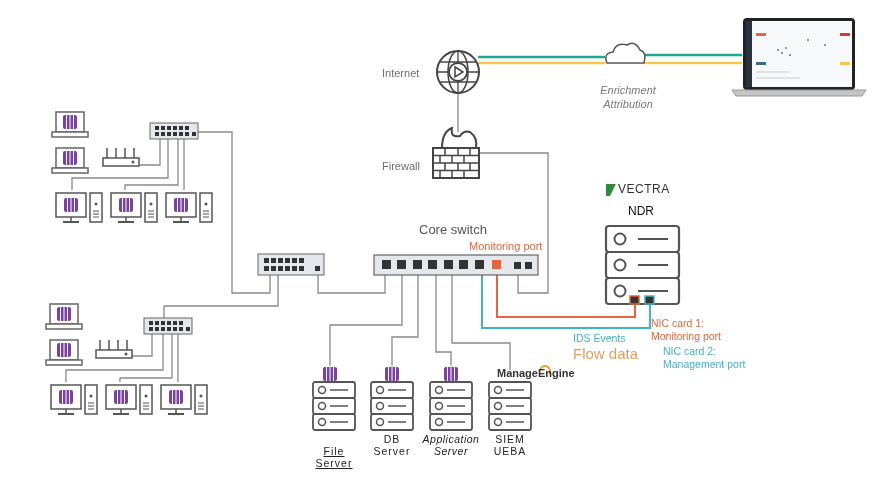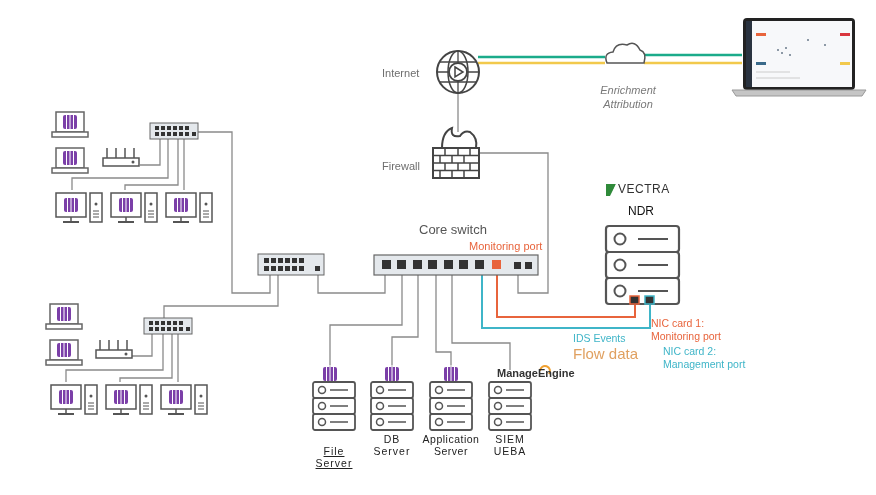--- a/index.html
+++ b/index.html
@@ -275,20 +275,20 @@
 <div class="lbl" style="left:469px;top:367px;font-size:11px;font-weight:bold;color:#333;margin-left:28px;">ManageEngine</div>
 
 <div class="lbl srv" style="left:309px;top:445px;width:50px;text-decoration:underline;">
   <div>File</div>
   <div>Server</div>
 </div>
 <div class="lbl srv" style="left:367px;top:433px;width:50px;">
   <div>DB</div>
   <div>Server</div>
 </div>
-<div class="lbl srv" style="left:418px;top:433px;width:66px;letter-spacing:0.5px;">
+<div class="lbl srv" style="left:418px;top:433px;width:66px;letter-spacing:0.5px;font-style:italic;">
   <div>Application</div>
   <div>Server</div>
 </div>
 <div class="lbl srv" style="left:485px;top:433px;width:50px;">
   <div>SIEM</div>
   <div>UEBA</div>
 </div>
 
 </body></html>

